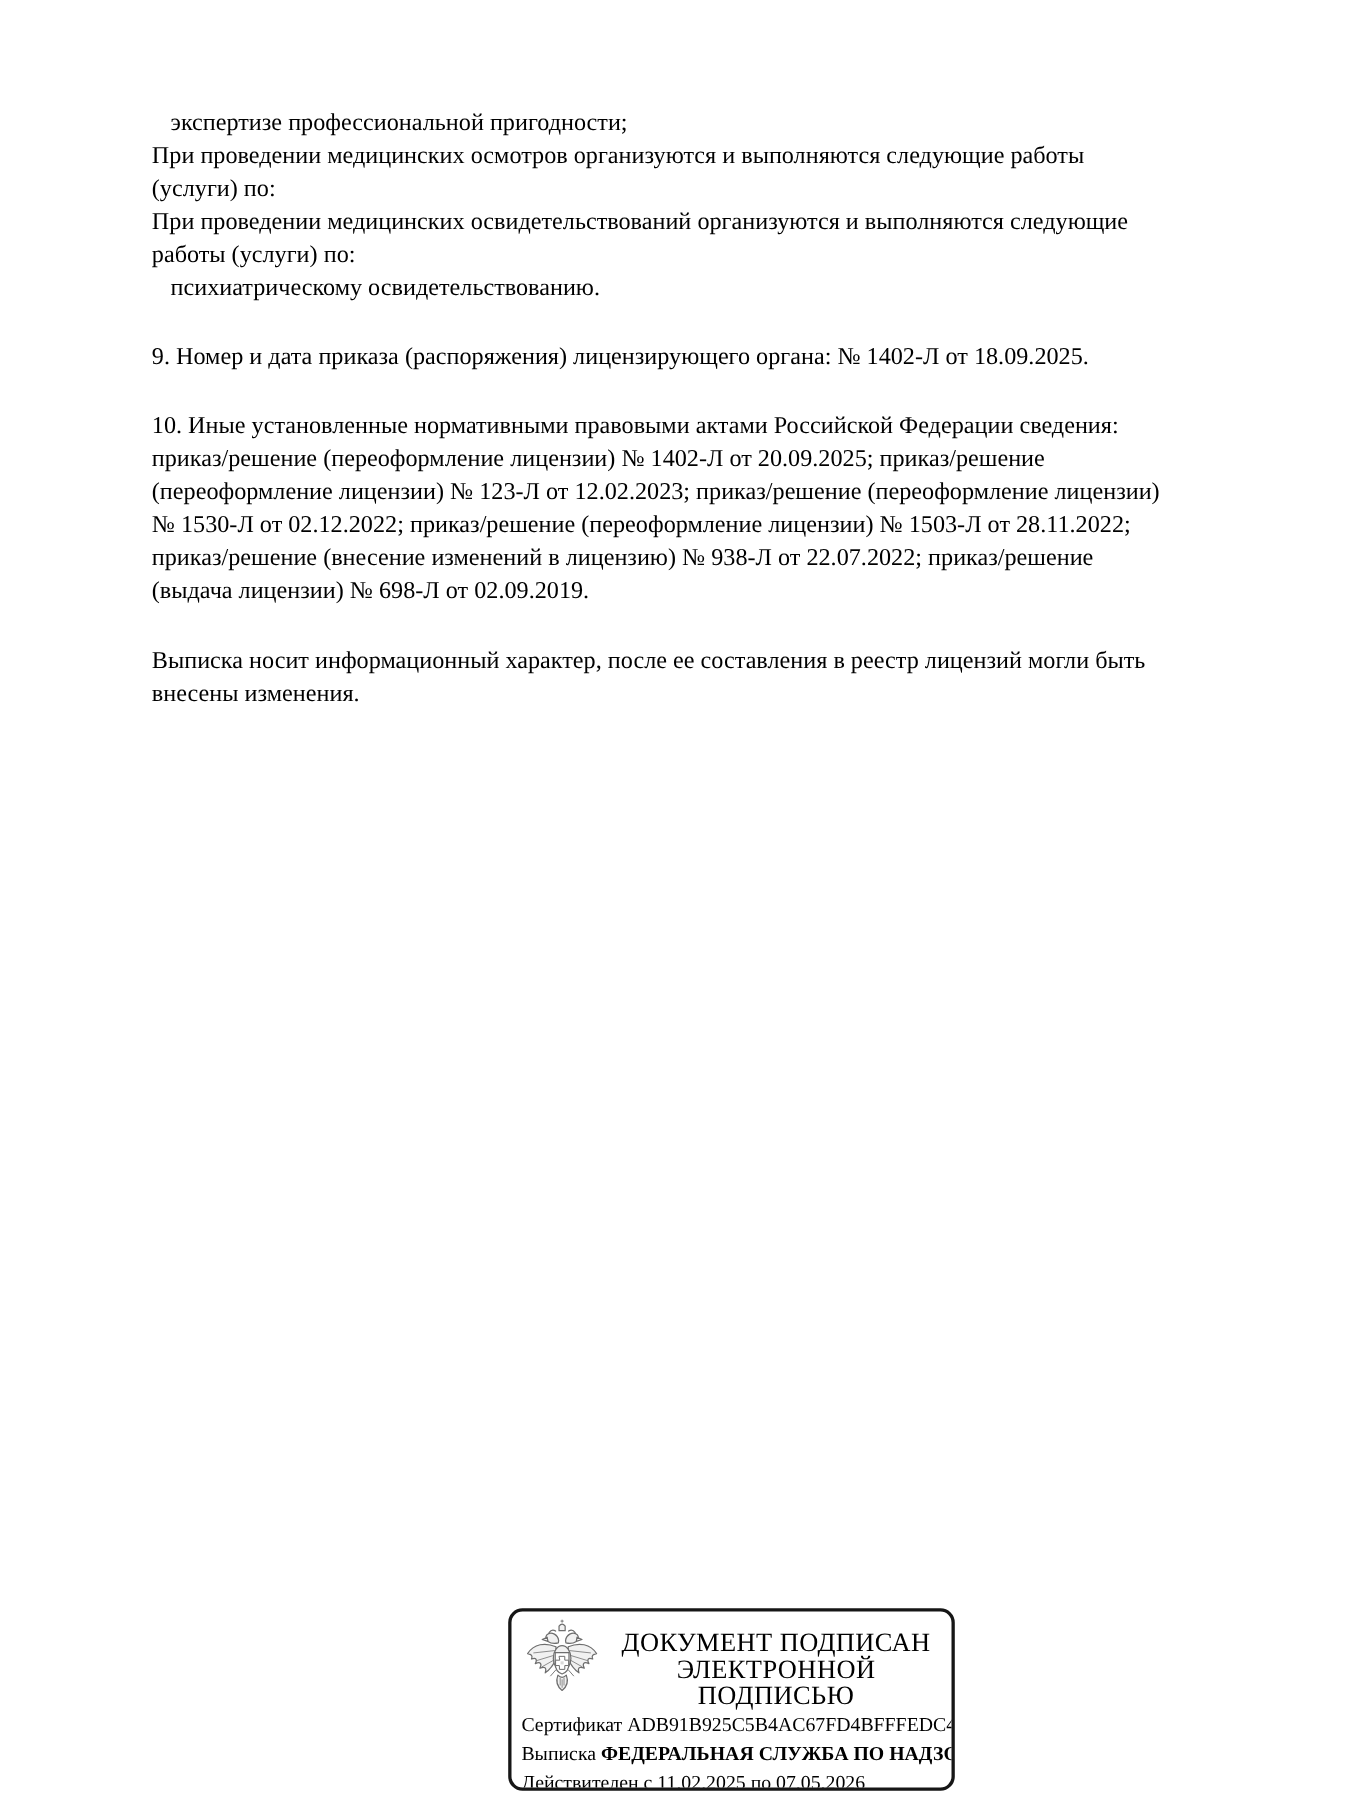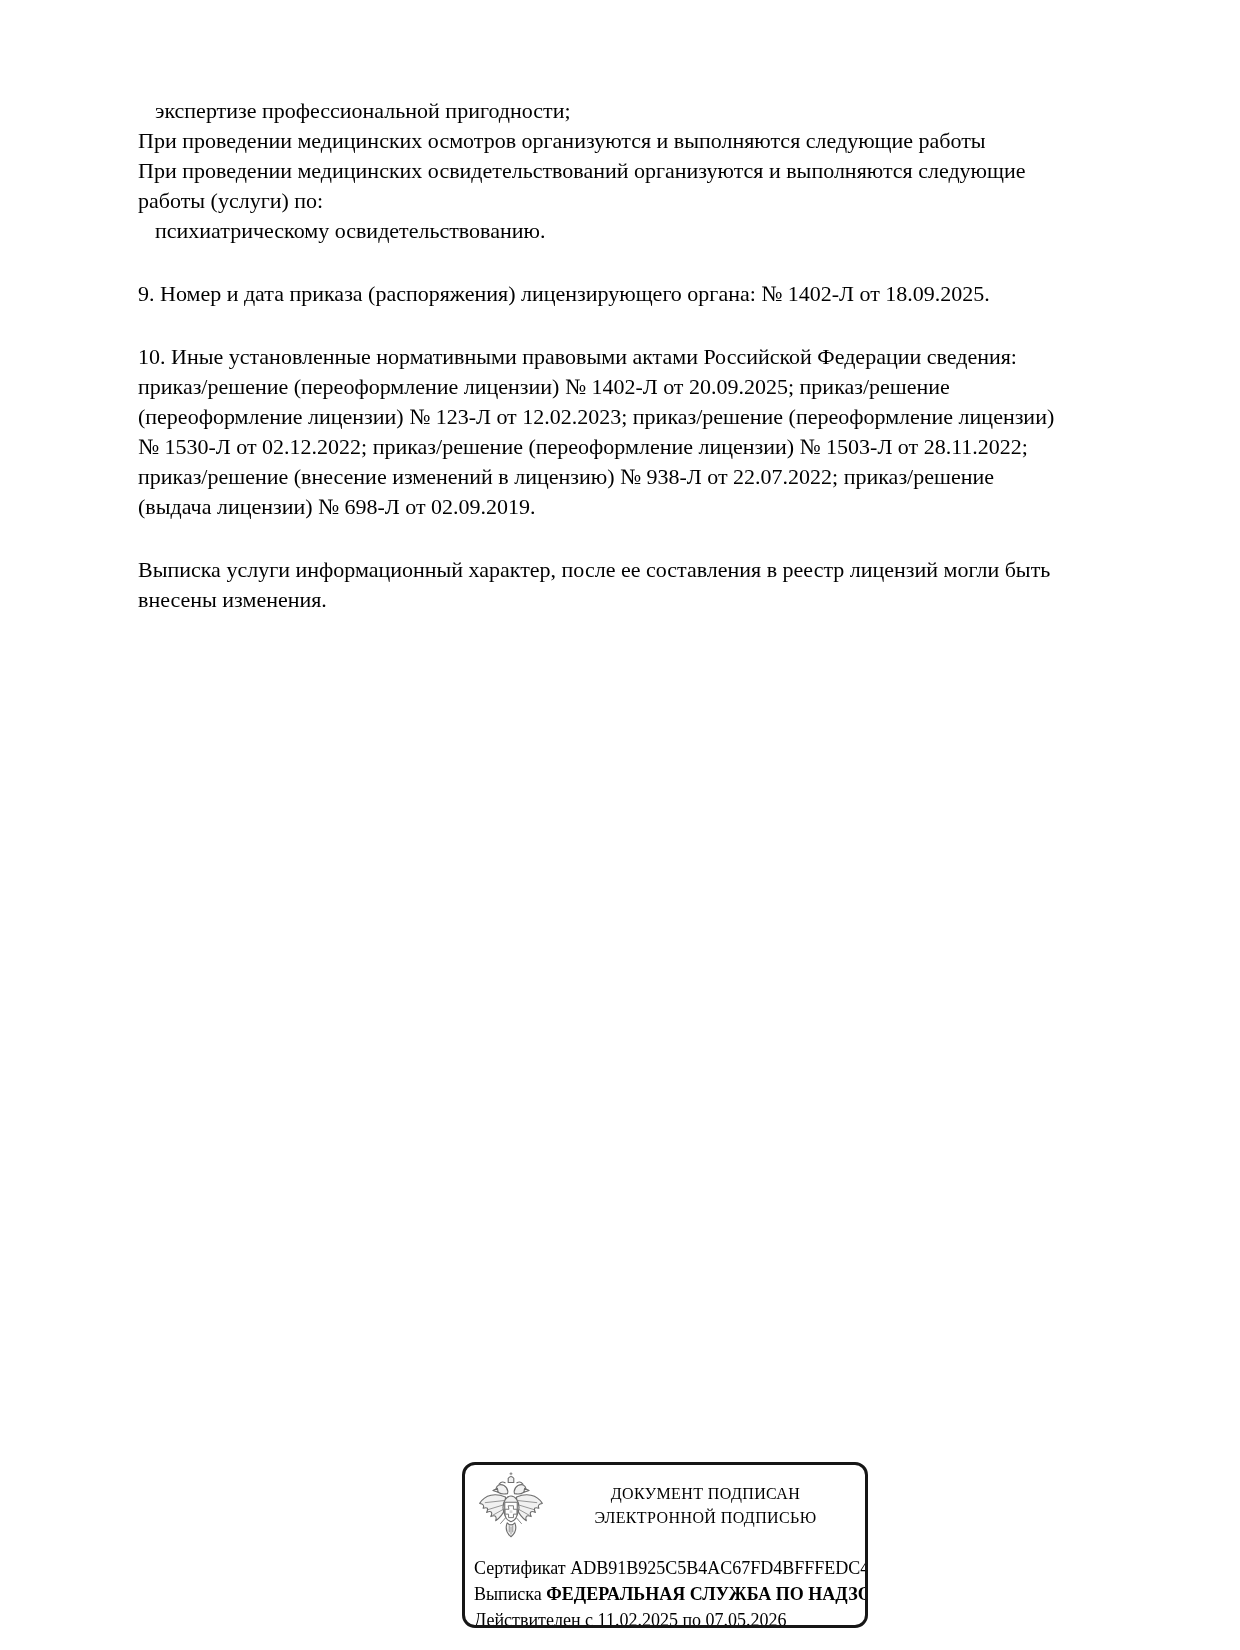--- a/index.html
+++ b/index.html
@@ -19,59 +19,60 @@
 
   .stamp {
     position:absolute; left:462px; top:1462px; width:406px; height:166px;
     border:3px solid #161616; border-radius:13px; background:#ffffff;
     overflow:hidden;
   }
   .emblem { position:absolute; left:11px; top:7px; width:70px; height:78px; }
   .emblem svg { width:100%; height:100%; }
   .stamp-title {
     position:absolute; left:88px; top:17px; width:305px; text-align:center;
-    font-size:16px; line-height:24px; letter-spacing:0.4px;
+    font-size:24px; line-height:24px; letter-spacing:0.4px;
   }
   .stamp-details {
     position:absolute; left:9px; top:90px; width:402px;
     font-size:18px; line-height:26px; white-space:nowrap;
   }
   .detail-line { display:block; white-space:nowrap; }
   .detail-line b { font-weight:bold; }
 </style>
 </head>
 <body>
 
 <div class="page">
 
   <div class="body-text">
 
     <div class="para">
       <span class="line indent">экспертизе профессиональной пригодности;</span>
       <span class="line">При проведении медицинских осмотров организуются и выполняются следующие работы</span>
+      <span class="line">(услуги) по:</span>
       <span class="line">При проведении медицинских освидетельствований организуются и выполняются следующие</span>
       <span class="line">работы (услуги) по:</span>
       <span class="line indent">психиатрическому освидетельствованию.</span>
     </div>
 
     <div class="para">
       <span class="line">9. Номер и дата приказа (распоряжения) лицензирующего органа: № 1402-Л от 18.09.2025.</span>
     </div>
 
     <div class="para">
       <span class="line">10. Иные установленные нормативными правовыми актами Российской Федерации сведения:</span>
       <span class="line">приказ/решение (переоформление лицензии) № 1402-Л от 20.09.2025; приказ/решение</span>
       <span class="line">(переоформление лицензии) № 123-Л от 12.02.2023; приказ/решение (переоформление лицензии)</span>
       <span class="line">№ 1530-Л от 02.12.2022; приказ/решение (переоформление лицензии) № 1503-Л от 28.11.2022;</span>
       <span class="line">приказ/решение (внесение изменений в лицензию) № 938-Л от 22.07.2022; приказ/решение</span>
       <span class="line">(выдача лицензии) № 698-Л от 02.09.2019.</span>
     </div>
 
     <div class="para">
-      <span class="line">Выписка услуги информационный характер, после ее составления в реестр лицензий могли быть</span>
+      <span class="line">Выписка носит информационный характер, после ее составления в реестр лицензий могли быть</span>
       <span class="line">внесены изменения.</span>
     </div>
 
   </div>
 
   <div class="stamp">
 
     <div class="emblem">
       <svg viewBox="0 0 100 112" xmlns="http://www.w3.org/2000/svg">
         <g fill="none" stroke="#6e6e6e" stroke-width="1.6" stroke-linejoin="round" stroke-linecap="round">

